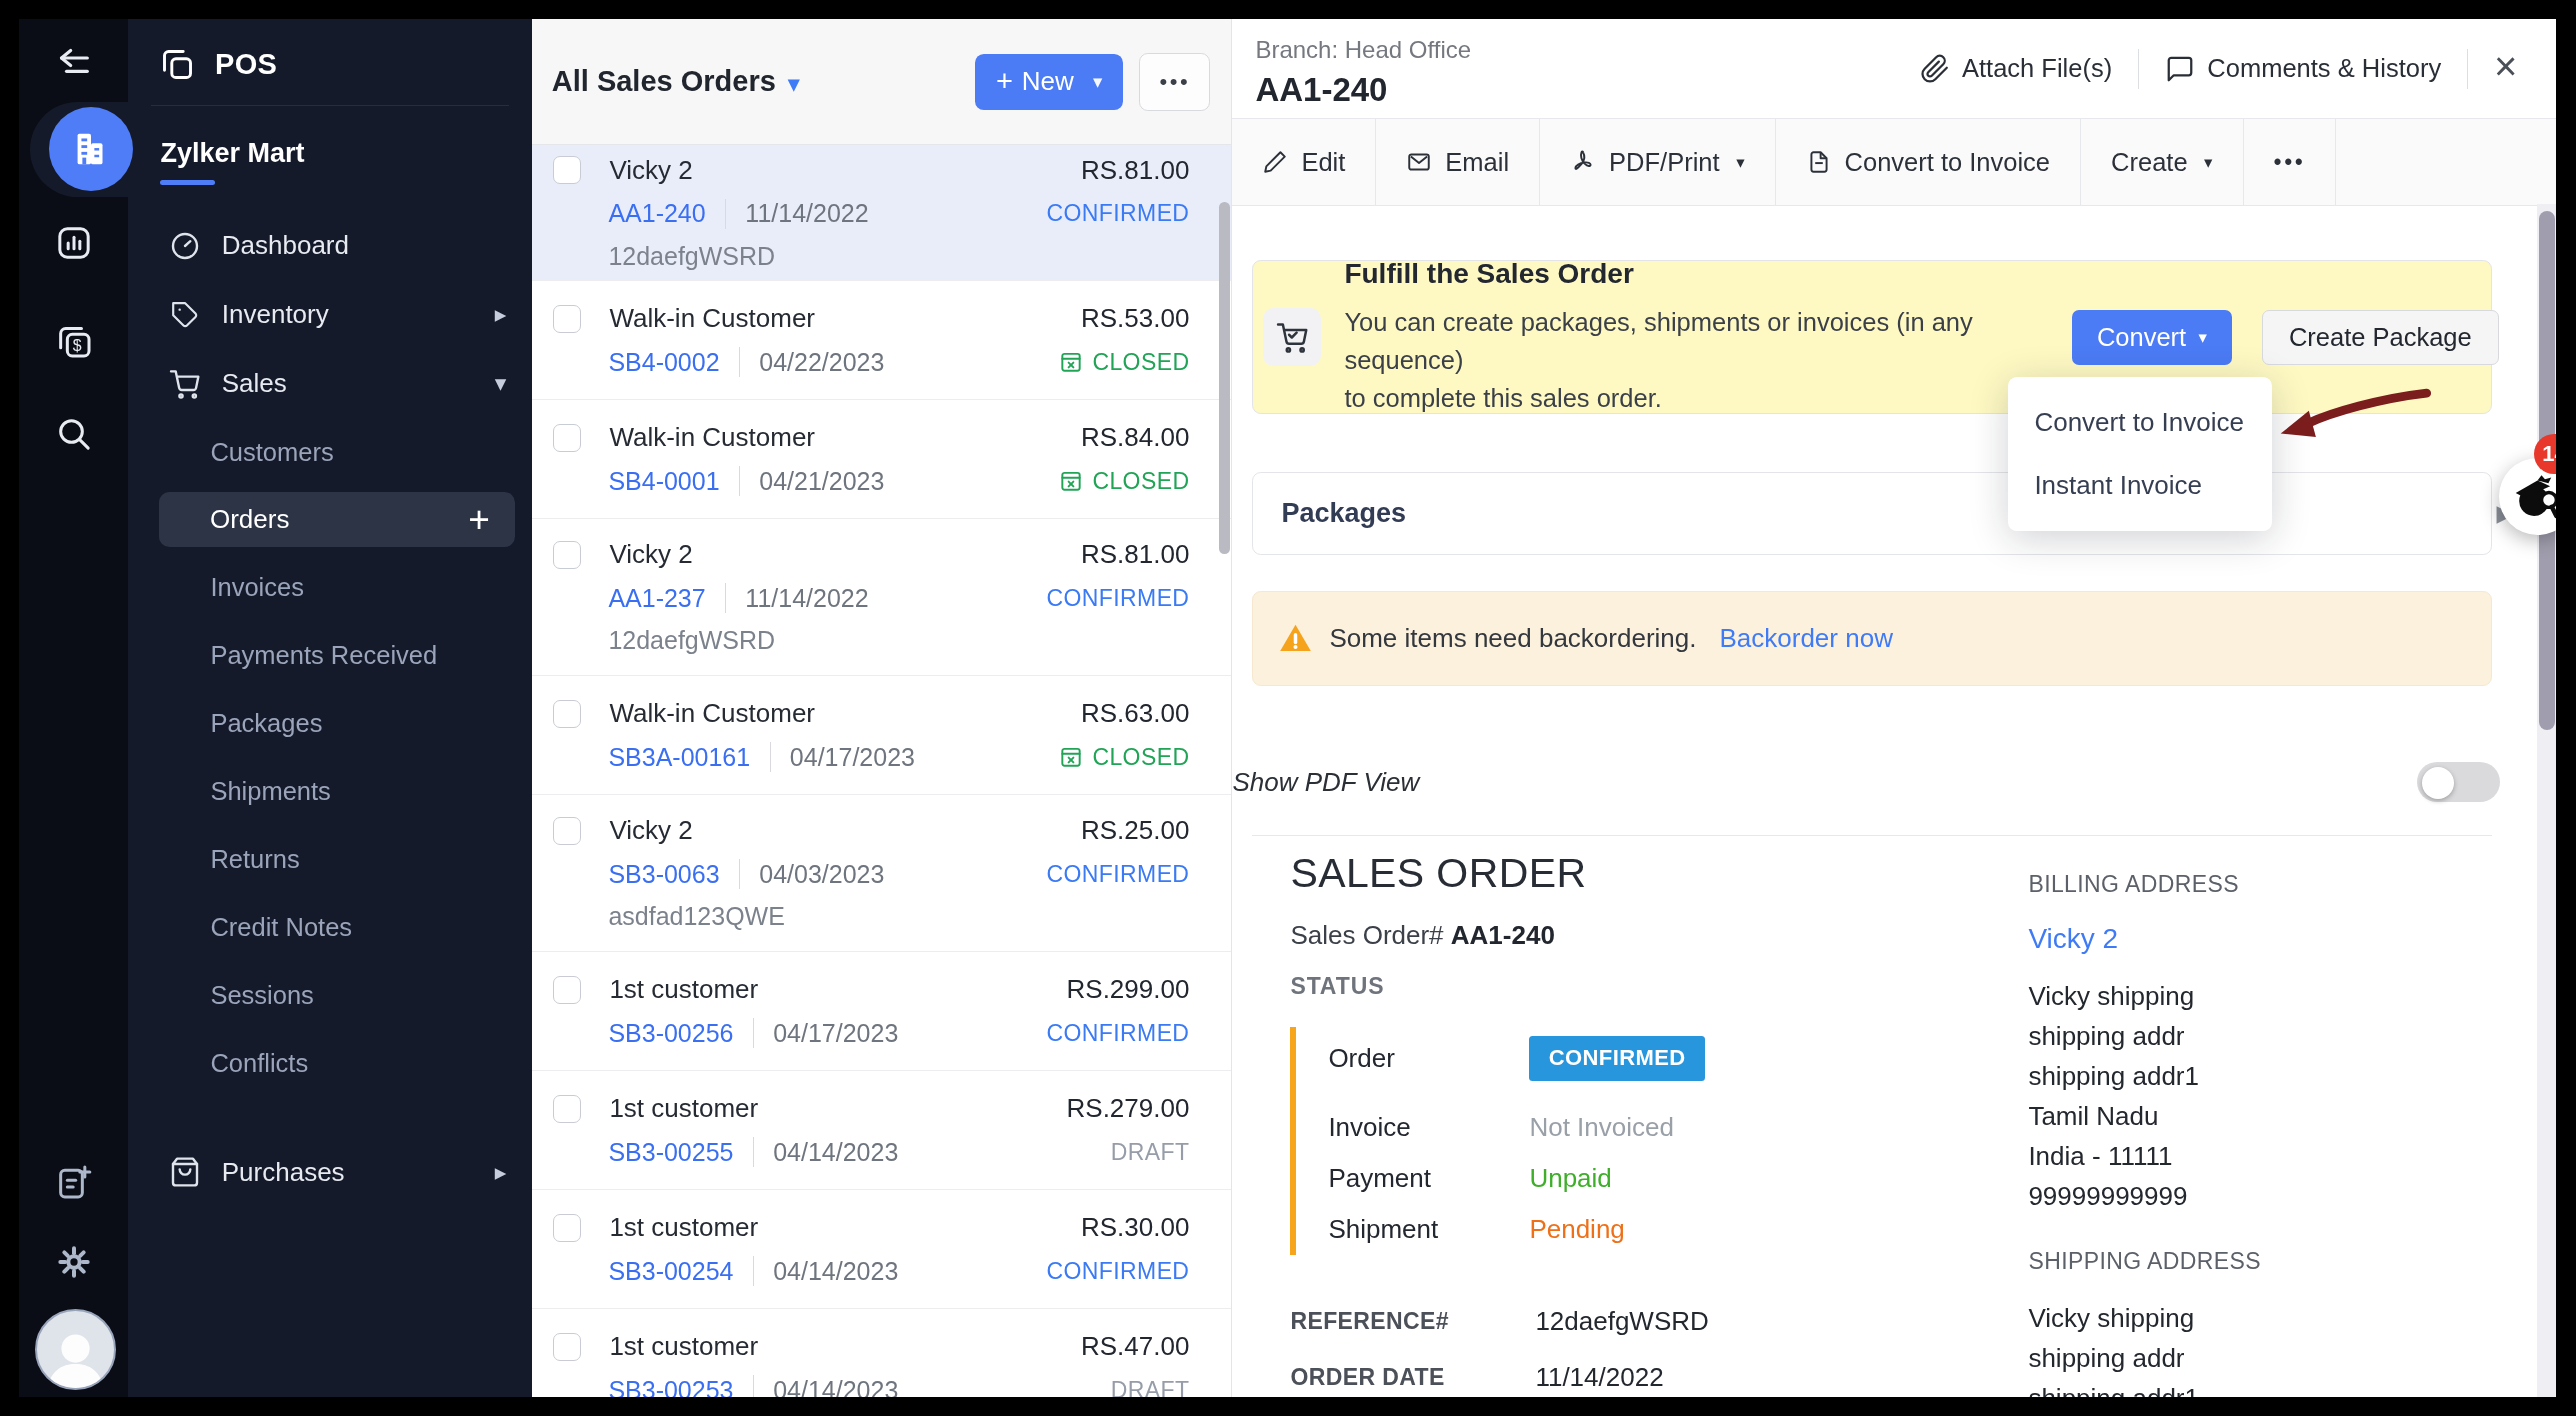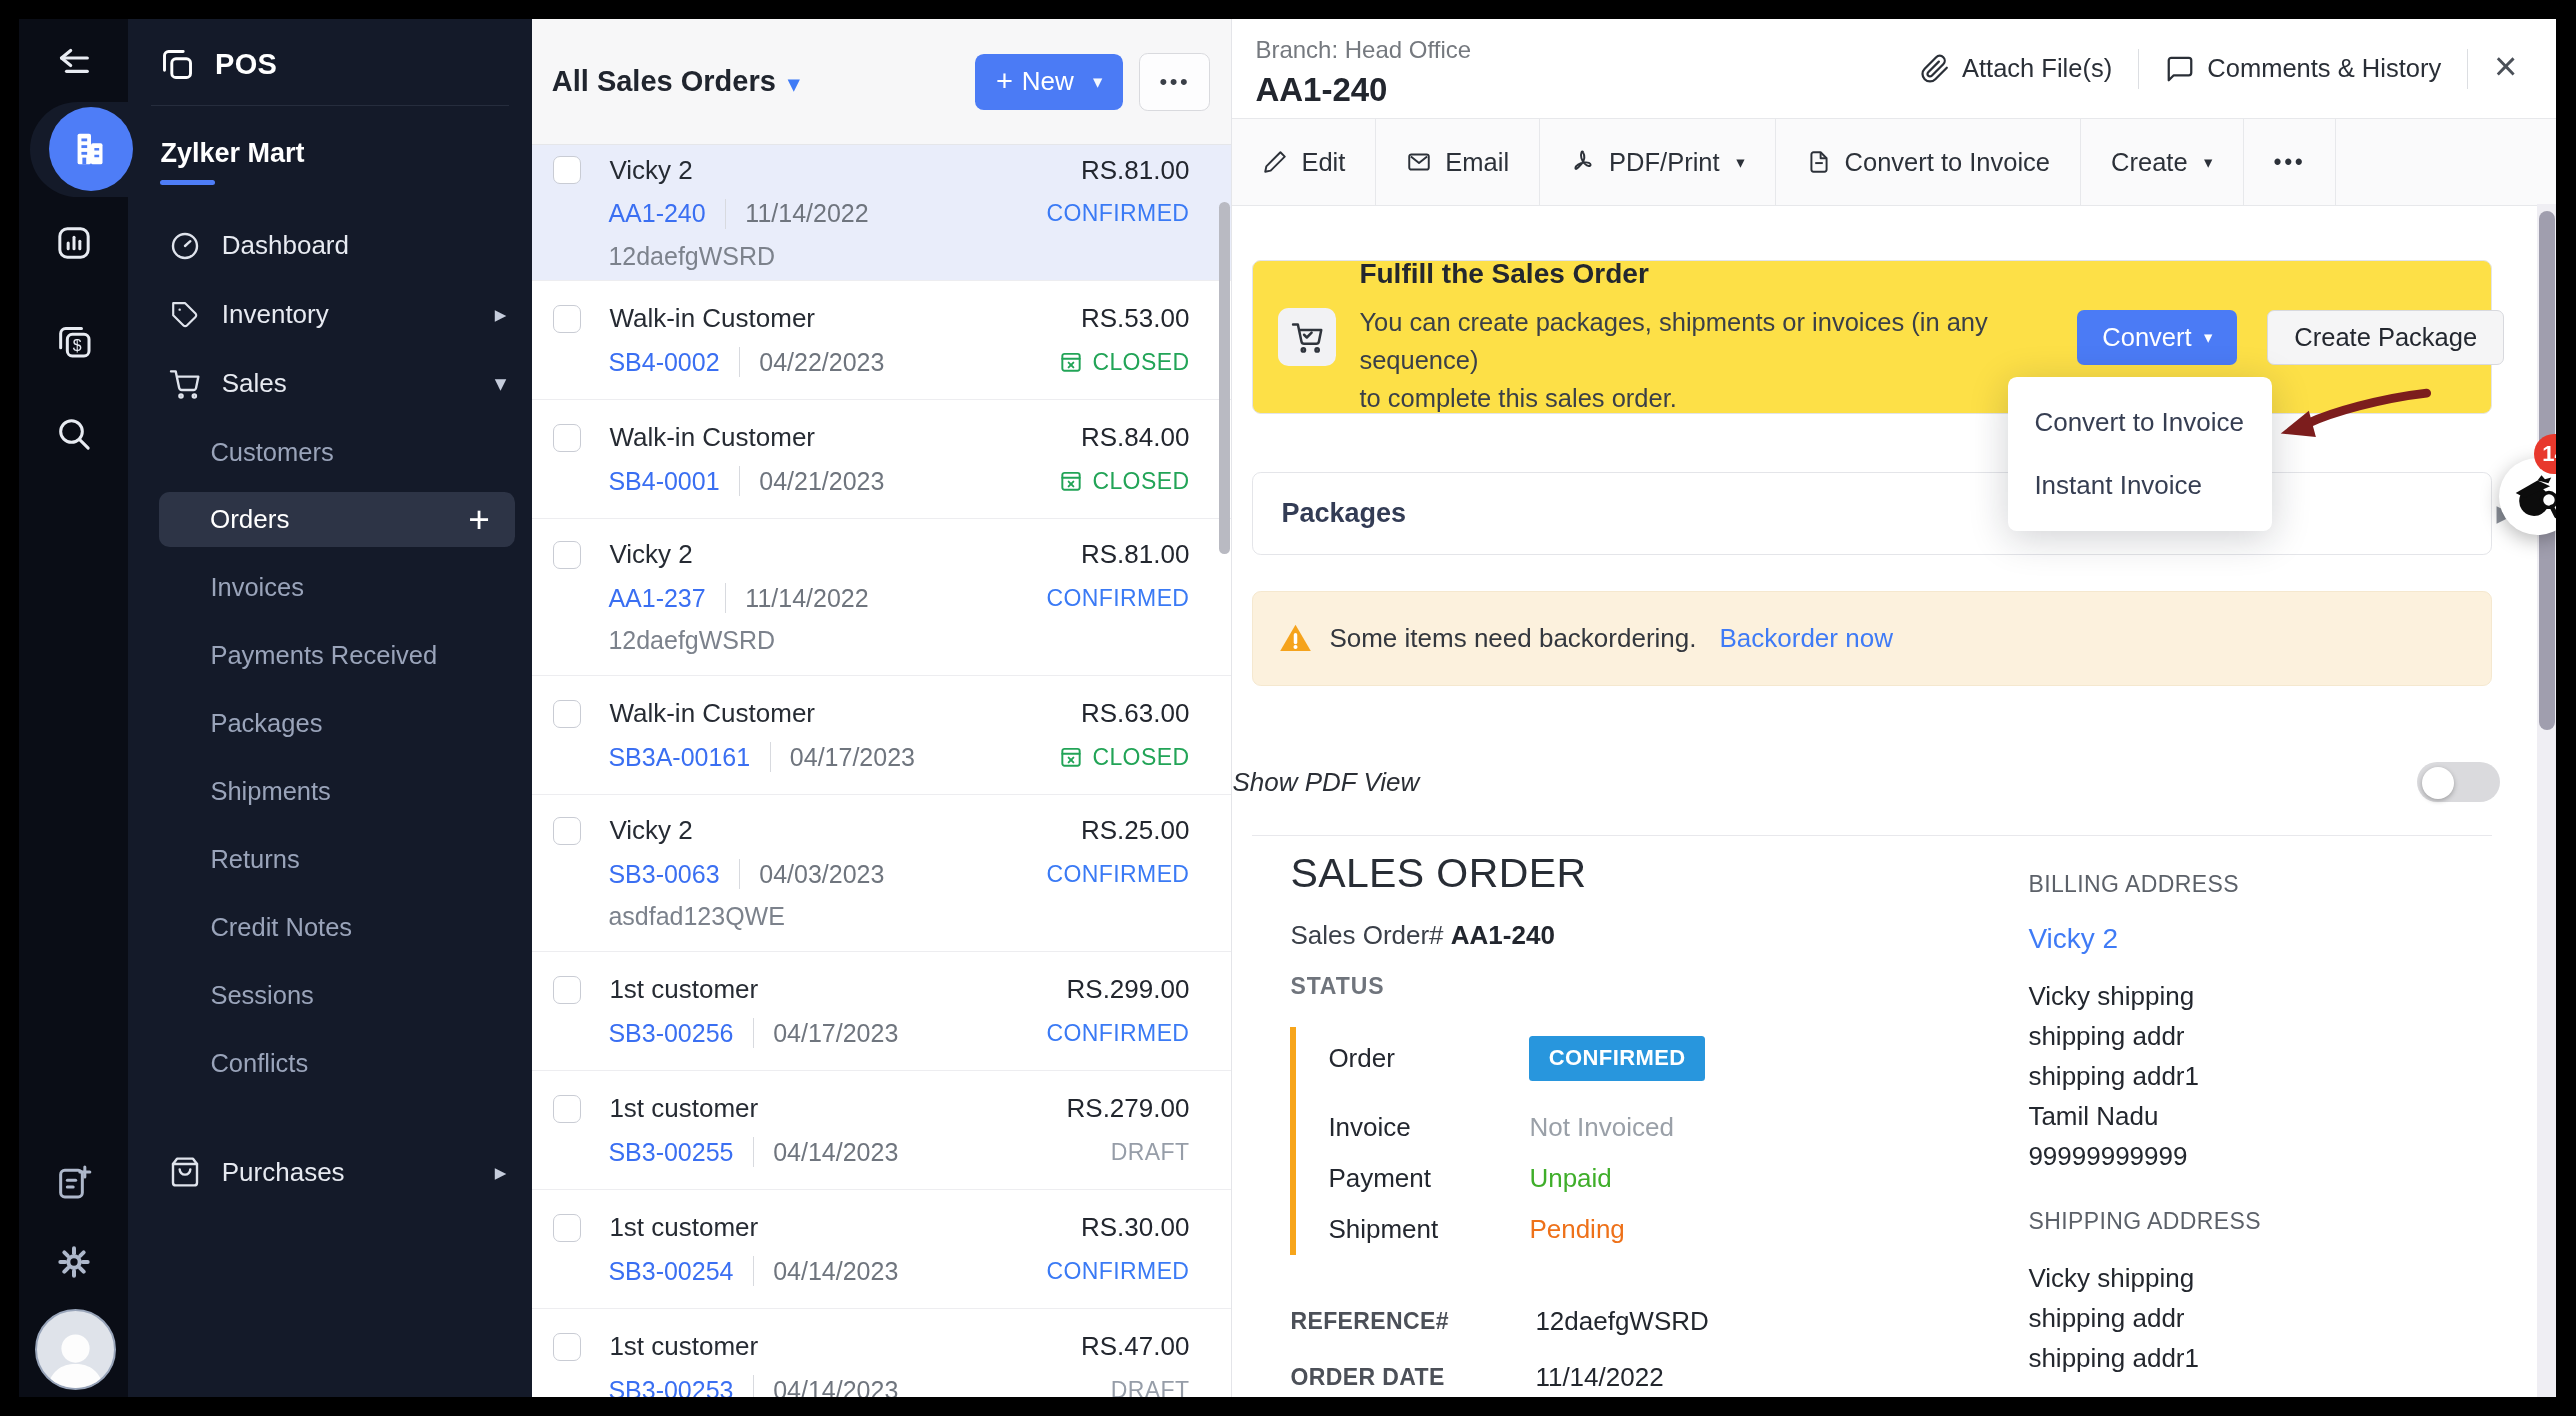--- a/index.html
+++ b/index.html
@@ -69,21 +69,21 @@
   .d-actions{margin-left:auto;display:flex;align-items:center;gap:26px;color:#2a2f37;font-size:25.5px;}
   .d-act{display:flex;gap:12.3px;align-items:center;cursor:pointer;}
   .vdiv{width:0.9px;height:40px;background:#dcdee2;}
   .x-btn{font-size:40px;color:#4b5058;line-height:1;cursor:pointer;padding-bottom:5.3px;}
   .toolbar{height:86px;border-top:0.9px solid #e7e8eb;border-bottom:0.9px solid #e7e8eb;background:#fafafb;display:flex;align-items:stretch;}
   .tb{display:flex;align-items:center;gap:13px;padding:0 30px;border-right:0.9px solid #e7e8eb;font-size:25.5px;color:#2c3139;cursor:pointer;}
   .tb .caret{font-size:16.7px;margin-left:3.5px;color:#2c3139;}
   .tb.dots{letter-spacing:2.6px;font-size:23px;}
   .d-body{position:absolute;left:0;top:186px;right:0;bottom:0;}
   .fulfill{position:absolute;left:20px;top:55px;width:1240px;height:154px;border:0.9px solid #e3e4e8;border-radius:8.8px;
-    display:flex;align-items:center;padding:0 21px 0 25px;gap:23px;background:#fde047;box-sizing:border-box;}
+    display:flex;align-items:center;padding:0 21px 0 10px;gap:23px;background:#fef9c3;box-sizing:border-box;}
   .f-icon{width:58px;height:58px;background:#f2f2f4;border-radius:10.6px;display:flex;align-items:center;justify-content:center;color:#2f343c;flex:none;}
   .f-title{font-size:28px;font-weight:700;color:#23272f;margin-bottom:12.3px;}
   .f-desc{font-size:25.5px;color:#3a3f48;line-height:38px;}
   .f-buttons{margin-left:auto;display:flex;gap:30px;align-items:center;}
   .btn-convert{height:55px;background:#4b7bf5;color:#fff;border-radius:7px;font-size:25.5px;display:flex;align-items:center;
     padding:0 25px;gap:12.3px;cursor:pointer;flex:none;}
   .btn-convert .caret{font-size:16.7px;}
   .btn-cp{height:55px;background:#f5f5f6;border:0.9px solid #d8d9de;border-radius:7px;font-size:25.5px;color:#23272f;
     display:flex;align-items:center;padding:0 26px;cursor:pointer;flex:none;box-sizing:border-box;}
   .dropdown{position:absolute;left:776px;top:172px;width:264px;background:#fff;border-radius:8.8px;
@@ -671,20 +671,21 @@
         </div>
 
         <div class="addr">
           <div class="addr-label">BILLING ADDRESS</div>
           <div class="addr-name">Vicky 2</div>
           <div class="addr-lines">
             <div>Vicky shipping</div>
             <div>shipping addr</div>
             <div>shipping addr1</div>
             <div>Tamil Nadu</div>
+            <div>India - 11111</div>
             <div>99999999999</div>
           </div>
           <div class="addr-label ship">SHIPPING ADDRESS</div>
           <div class="addr-lines ship">
             <div>Vicky shipping</div>
             <div>shipping addr</div>
             <div>shipping addr1</div>
 
           </div>
         </div>

